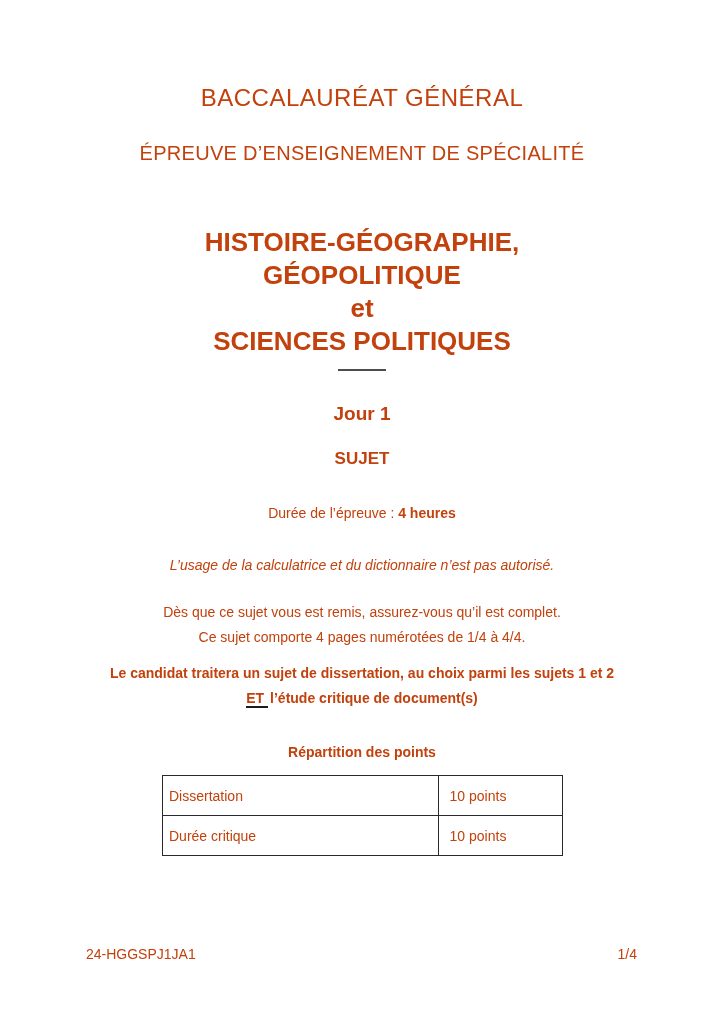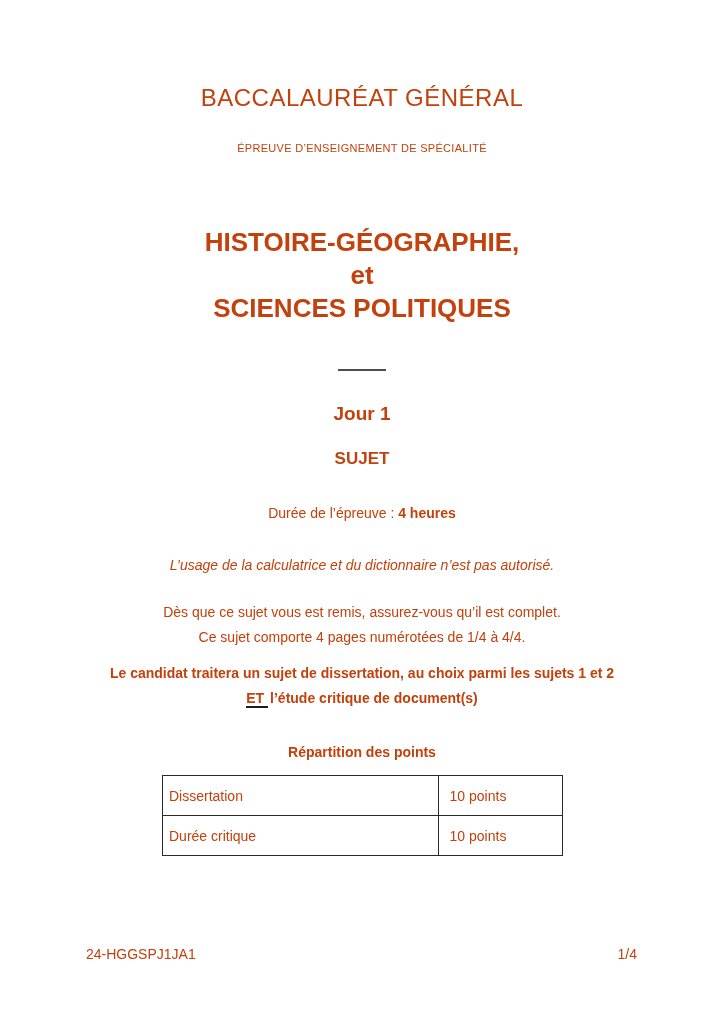--- a/index.html
+++ b/index.html
@@ -23,21 +23,21 @@
     text-align: center;
   }
   .header-title {
     top: 84px;
     font-size: 24px;
     font-weight: 400;
     letter-spacing: 0.5px;
   }
   .header-subtitle {
     top: 142px;
-    font-size: 11px;
+    font-size: 20px;
     font-weight: 400;
     letter-spacing: 0.3px;
   }
   .subject-title {
     top: 226px;
     font-size: 26px;
     font-weight: 700;
     line-height: 33px;
   }
   .title-rule {
@@ -125,20 +125,21 @@
 <body>
 
 <div class="page">
 
   <div class="centered header-title">BACCALAURÉAT GÉNÉRAL</div>
 
   <div class="centered header-subtitle">ÉPREUVE D’ENSEIGNEMENT DE SPÉCIALITÉ</div>
 
   <div class="centered subject-title">
     <div>HISTOIRE-GÉOGRAPHIE,</div>
+    <div>GÉOPOLITIQUE</div>
     <div>et</div>
     <div>SCIENCES POLITIQUES</div>
   </div>
 
   <div class="title-rule"></div>
 
   <div class="centered day-label">Jour 1</div>
 
   <div class="centered sujet-label">SUJET</div>
 

